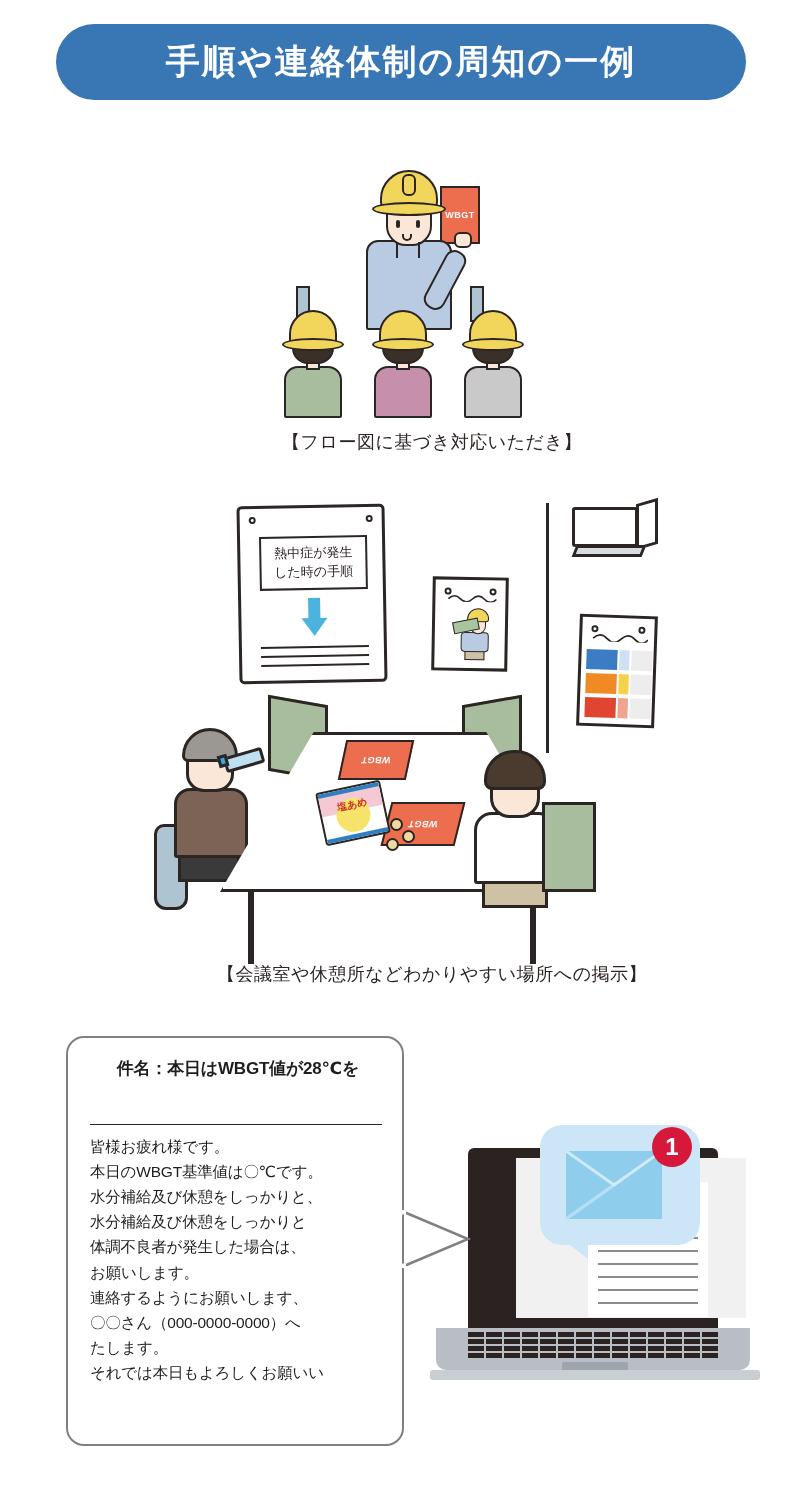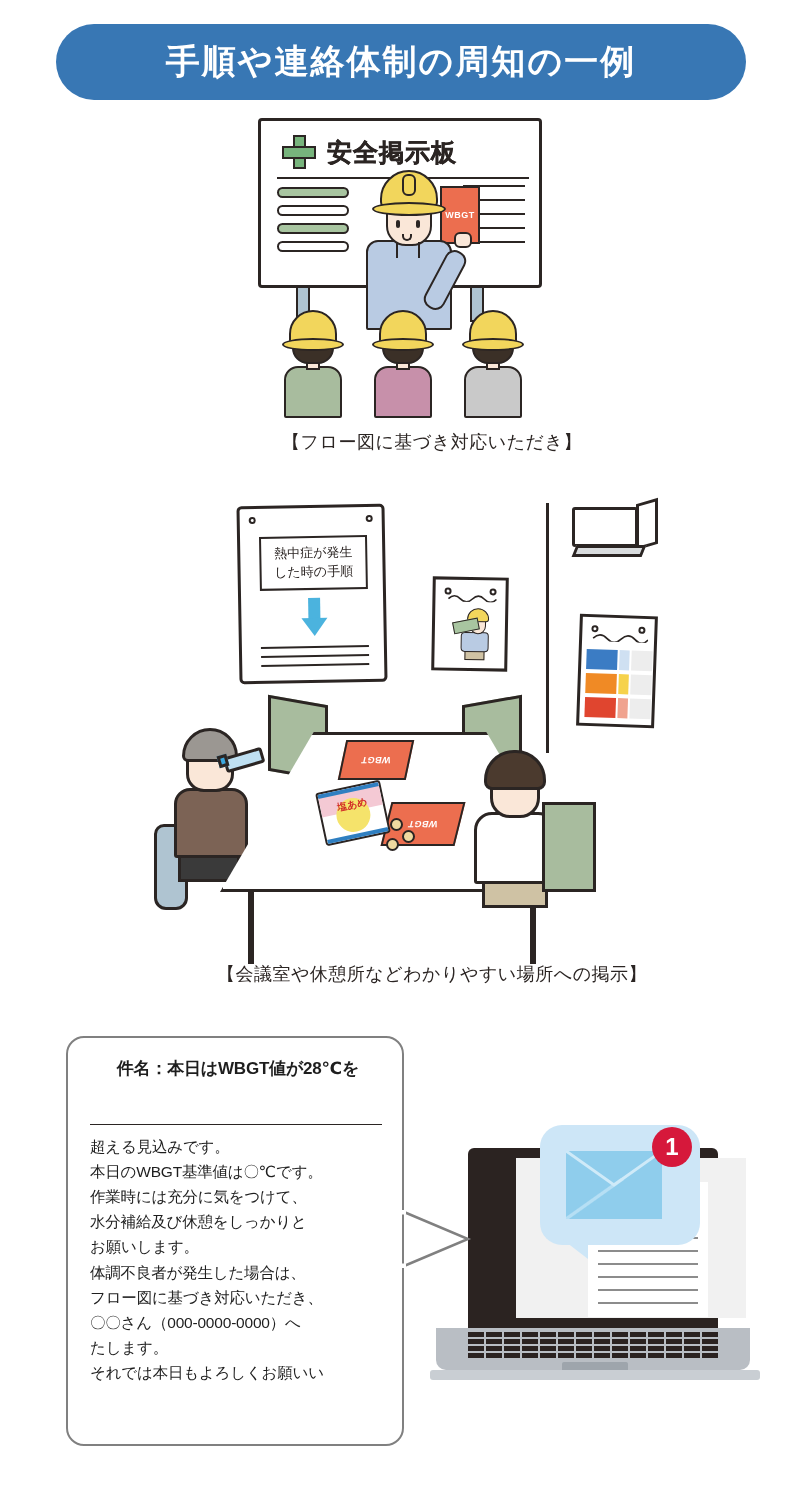--- a/index.html
+++ b/index.html
@@ -241,40 +241,20 @@
 <body>
 
 <div class="page">
 
   <div class="title-banner">
     <div class="title-text">手順や連絡体制の周知の一例</div>
   </div>
 
   <div class="sec1">
 
-    <div class="board">
-      <div class="board-head">
-        <div class="green-cross"></div>
-        <div class="board-title">安全掲示板</div>
-      </div>
-      <div class="board-rule"></div>
-      <div class="bars">
-        <div class="bar green"></div>
-        <div class="bar white"></div>
-        <div class="bar green"></div>
-        <div class="bar white"></div>
-      </div>
-      <div class="lines-right">
-        <div class="ln"></div>
-        <div class="ln"></div>
-        <div class="ln"></div>
-        <div class="ln"></div>
-        <div class="ln"></div>
-      </div>
-    </div>
 
     <div class="legs">
       <div class="leg l"></div>
       <div class="leg r"></div>
     </div>
 
     <div class="wbgt-card">
       <span>WBGT</span>
     </div>
 
@@ -526,27 +506,27 @@
       <div class="lp-pad"></div>
       <div class="lp-foot"></div>
     </div>
 
     <div class="bubble">
       <div class="subject">
         <div>件名：本日はWBGT値が28℃を</div>
       </div>
       <div class="subject-rule"></div>
       <div class="mail-body">
-        <div>超える見込みです。</div>
+        <div>皆様お疲れ様です。</div>
         <div>本日のWBGT基準値は〇℃です。</div>
-        <div>作業時には充分に気をつけて、</div>
+        <div>水分補給及び休憩をしっかりと、</div>
         <div>水分補給及び休憩をしっかりと</div>
+        <div>体調不良者が発生した場合は、</div>
         <div>お願いします。</div>
-        <div>体調不良者が発生した場合は、</div>
-        <div>フロー図に基づき対応いただき、</div>
+        <div>連絡するようにお願いします、</div>
         <div>〇〇さん（000-0000-0000）へ</div>
         <div>たします。</div>
         <div>それでは本日もよろしくお願いい</div>
       </div>
     </div>
 
     <svg class="bubble-tail" viewBox="0 0 70 58">
       <path d="M2 2 L66 29 L2 56" fill="#ffffff" stroke="#808080" stroke-width="2.5" stroke-linejoin="miter"></path>
       <line x1="0" y1="2" x2="4" y2="2" stroke="#ffffff" stroke-width="5"></line>
       <line x1="0" y1="56" x2="4" y2="56" stroke="#ffffff" stroke-width="5"></line>

